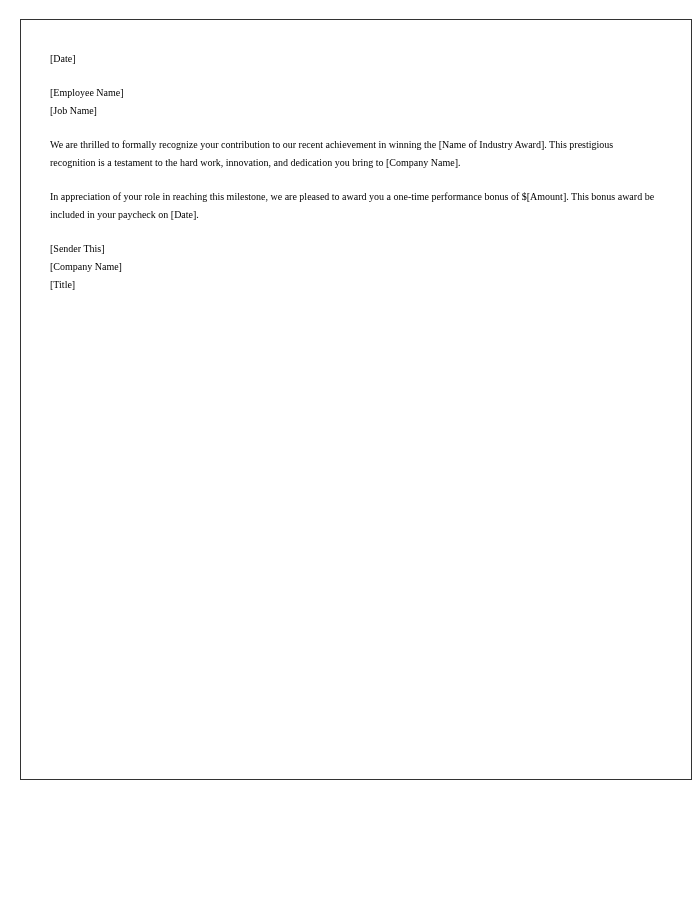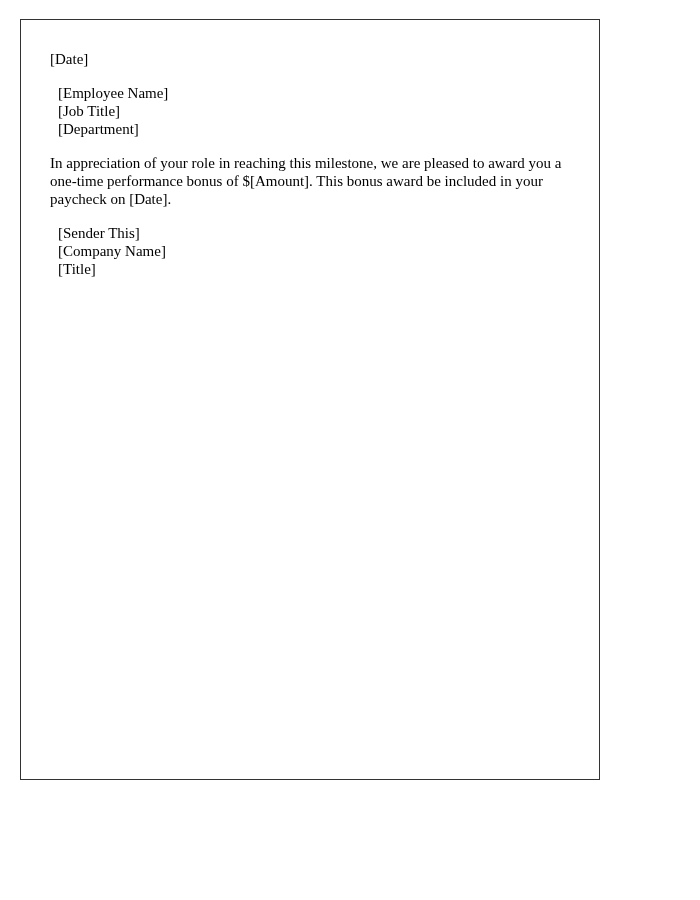--- a/index.html
+++ b/index.html
@@ -12,52 +12,51 @@
     height: 900px;
     position: relative;
     font-family: "Liberation Serif", "DejaVu Serif", serif;
     color: #000000;
   }
   .letter-page {
     position: absolute;
     left: 20px;
     top: 19px;
     box-sizing: border-box;
-    width: 580px;
+    width: 672px;
     height: 761px;
     border: 1px solid #333333;
     background: #ffffff;
     padding: 14px 31px 0 29px;
-    font-size: 15px;
+    font-size: 10px;
     line-height: 18px;
     overflow: hidden;
   }
   .letter-page p {
     margin: 16px 0;
     padding: 0;
   }
   .ln {
     display: block;
-    margin-left: 8px;
   }
 </style>
 </head>
 <body>
 
 <div class="letter-page">
 
   <p>[Date]</p>
 
   <p>
     <span class="ln">[Employee Name]</span>
-    <span class="ln">[Job Title]</span>
-    <span class="ln">[Department]</span>
+    <span class="ln">[Job Name]</span>
   </p>
 
 
+  <p>We are thrilled to formally recognize your contribution to our recent achievement in winning the [Name of Industry Award]. This prestigious recognition is a testament to the hard work, innovation, and dedication you bring to [Company Name].</p>
 
   <p>In appreciation of your role in reaching this milestone, we are pleased to award you a one-time performance bonus of $[Amount]. This bonus award be included in your paycheck on [Date].</p>
 
 
 
   <p>
     <span class="ln">[Sender This]</span>
     <span class="ln">[Company Name]</span>
     <span class="ln">[Title]</span>
   </p>

